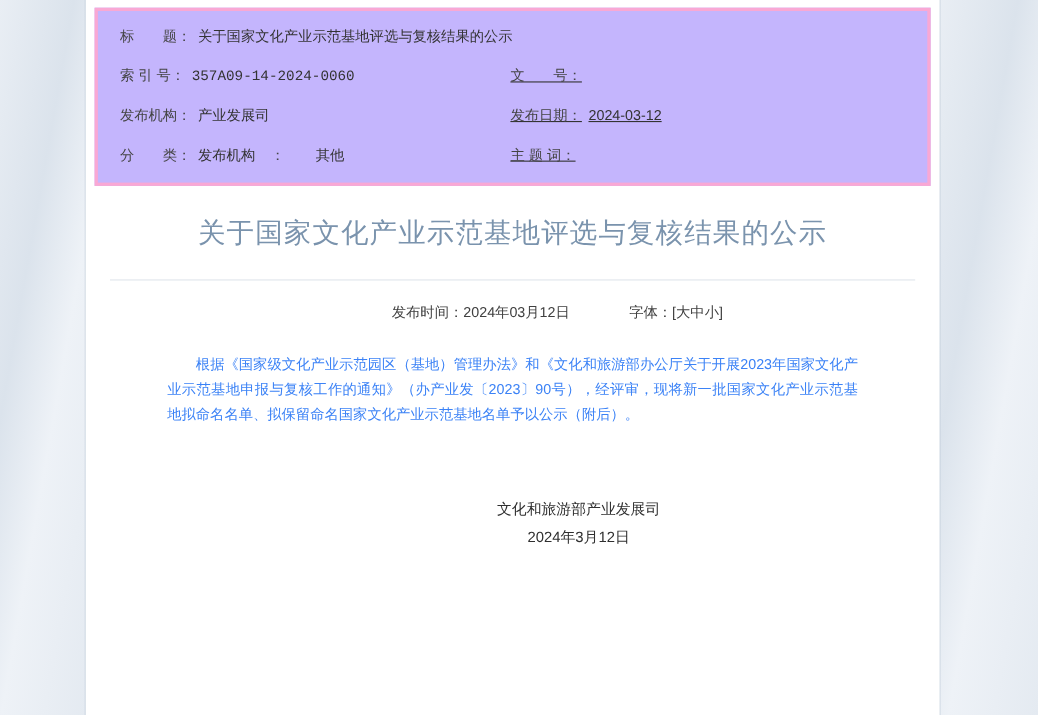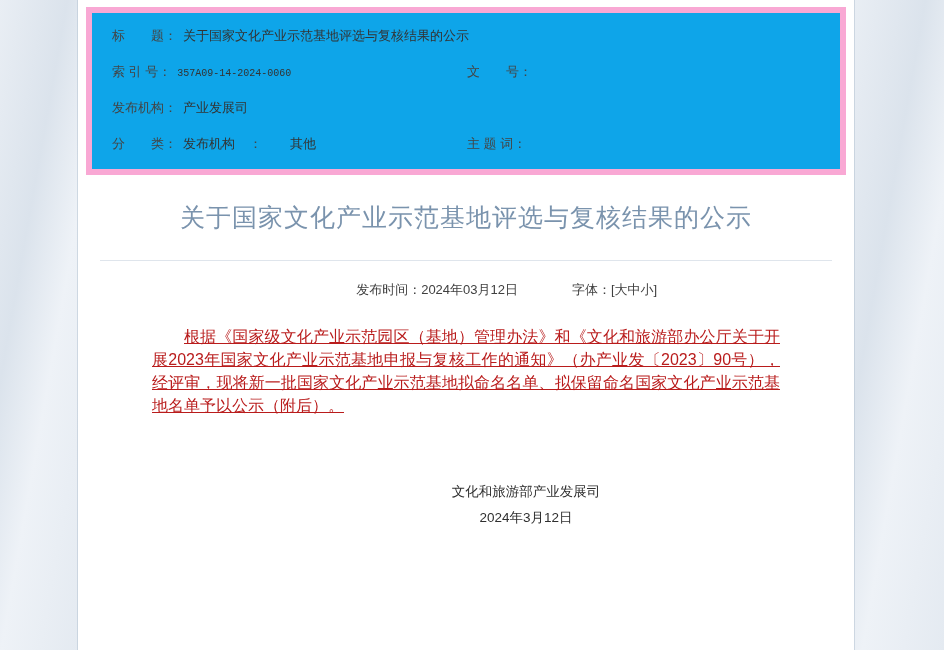--- a/index.html
+++ b/index.html
@@ -41,24 +41,24 @@
     top: 0;
     width: 776px;
     height: 650px;
     background: #ffffff;
     box-sizing: border-box;
   }
 
   
   .meta-box {
     margin: 7px 8px 0 8px;
-    border: 6px solid #f9a8d4;
+    border: 3px solid #f9a8d4;
     box-sizing: border-box;
     padding: 14px 20px 14px 20px;
-    background: #0ea5e9;
+    background: #c4b5fd;
   }
   .meta-row {
     display: flex;
     align-items: baseline;
     margin-bottom: 18px;
   }
   .meta-row:last-child { margin-bottom: 2px; }
   .meta-label {
     font-size: 13px;
     color: #444;
@@ -68,21 +68,21 @@
   .meta-value {
     font-size: 13px;
     color: #333;
     margin-left: 6px;
   }
   .meta-cell {
     display: flex;
     align-items: baseline;
   }
   .cell-left { flex: 0 0 355px; }
-  .cell-right { flex: 1 1 auto; }
+  .cell-right { flex: 1 1 auto; text-decoration: underline; }
   .meta-sep {
     font-size: 13px;
     color: #444;
     margin: 0 22px 0 14px;
   }
 
   
   .doc-title {
     text-align: center;
     font-size: 25px;
@@ -111,38 +111,37 @@
   }
   .sub-info .font-size {
     flex: 1 1 auto;
     text-align: left;
     padding-left: 54px;
   }
 
   
   .body-text {
     margin: 26px 74px 0 74px;
-    font-size: 16px;
+    font-size: 13px;
     line-height: 23px;
-    color: #b91c1c;
+    color: #3b82f6;
     text-align: justify;
-    text-decoration: underline;
   }
   .body-text p {
     margin: 0 0 1px 0;
     text-indent: 2em;
   }
   .contact {
     margin: 10px 74px 0 74px;
     font-size: 13.5px;
     line-height: 24px;
     color: #2f2f2f;
   }
   .contact p { margin: 0; text-indent: 2em; }
-  .mono { font-family: "Liberation Mono", monospace; font-size: 10px; }
+  .mono { font-family: "Liberation Mono", monospace; font-size: 13px; }
 
   
   .signature {
     margin-top: 62px;
     text-align: center;
     font-size: 13.5px;
     line-height: 26px;
     color: #2f2f2f;
     padding-left: 120px;
   }
@@ -173,20 +172,24 @@
         <span class="meta-label">文　　号：</span>
         <span class="meta-value"></span>
       </div>
     </div>
 
     <div class="meta-row">
       <div class="meta-cell cell-left">
         <span class="meta-label">发布机构：</span>
         <span class="meta-value">产业发展司</span>
       </div>
+      <div class="meta-cell cell-right">
+        <span class="meta-label">发布日期：</span>
+        <span class="meta-value">2024-03-12</span>
+      </div>
     </div>
 
     <div class="meta-row">
       <div class="meta-cell cell-left">
         <span class="meta-label">分　　类：</span>
         <span class="meta-value">发布机构</span>
         <span class="meta-sep">：</span>
         <span class="meta-value">其他</span>
       </div>
       <div class="meta-cell cell-right">

